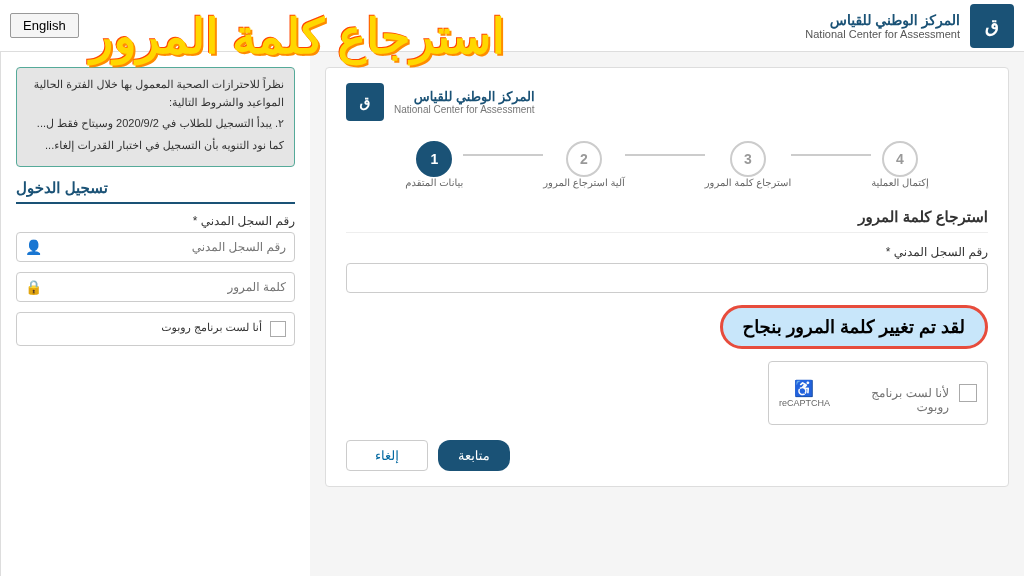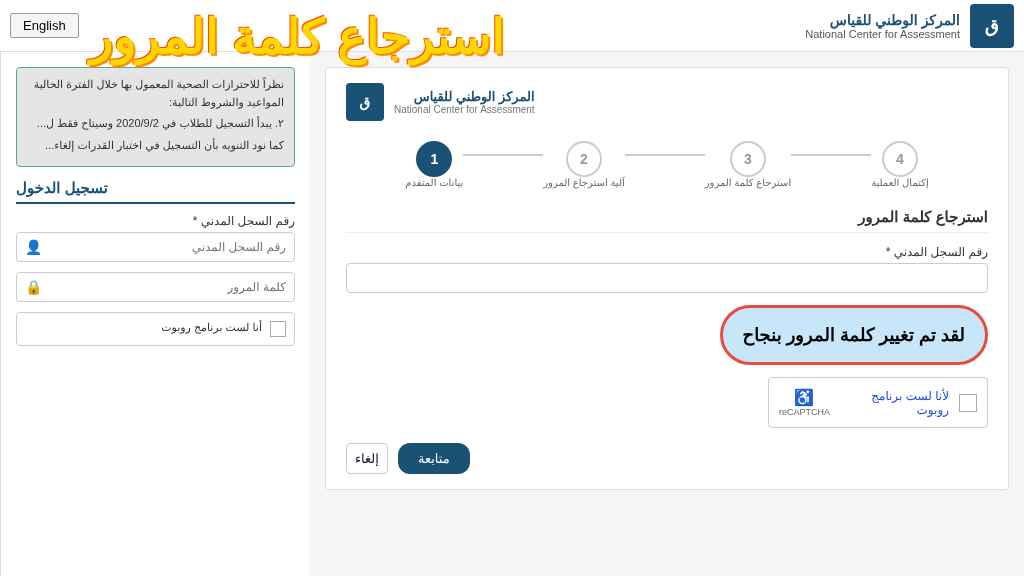--- a/index.html
+++ b/index.html
@@ -285,21 +285,21 @@
       text-align: right;
       direction: rtl;
       outline: none;
     }
 
     
     .success-msg {
       display: inline-block;
       border: 3px solid #e74c3c;
       border-radius: 30px;
-      padding: 16px 20px;
+      padding: 8px 20px;
       background: #c8e6fa;
       font-size: 18px;
       font-weight: bold;
       color: #000;
       direction: rtl;
       margin-bottom: 12px;
     }
 
     
     .captcha-box {
@@ -313,23 +313,24 @@
       width: 220px;
       margin-bottom: 15px;
     }
     .captcha-checkbox {
       width: 18px;
       height: 18px;
       border: 1px solid #aaa;
     }
     .captcha-text {
       font-size: 12px;
-      color: #1d4ed8;
+      color: #737373;
       flex: 1;
       text-align: right;
+      margin-top: 14px;
     }
     .captcha-logo {
       display: flex;
       flex-direction: column;
       align-items: center;
     }
     .captcha-logo-text {
       font-size: 9px;
       color: #666;
     }
@@ -346,23 +347,23 @@
       background: #1a5276;
       color: #fff;
       border: none;
       padding: 7px 20px;
       border-radius: 12px;
       font-size: 13px;
       cursor: pointer;
     }
     .btn-secondary {
       background: #fff;
-      color: #0f172a;
+      color: #0369a1;
       border: 1px solid #ccc;
-      padding: 7px 8px;
+      padding: 7px 28px;
       border-radius: 4px;
       font-size: 13px;
       cursor: pointer;
     }
   </style>
 </head>
 <body>
 
 <div class="top-bar">
   <button class="english-btn">English</button>

